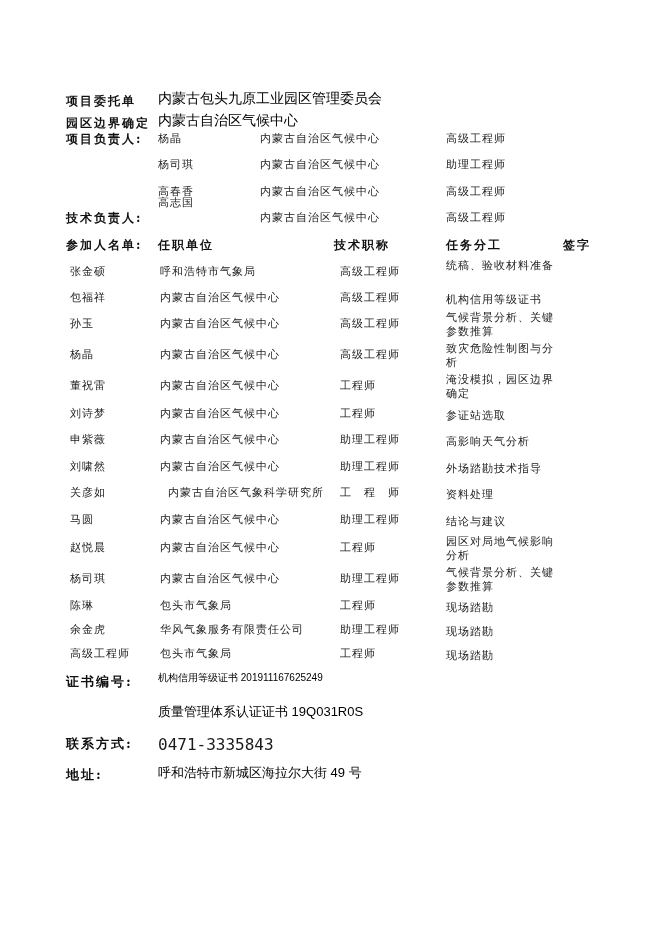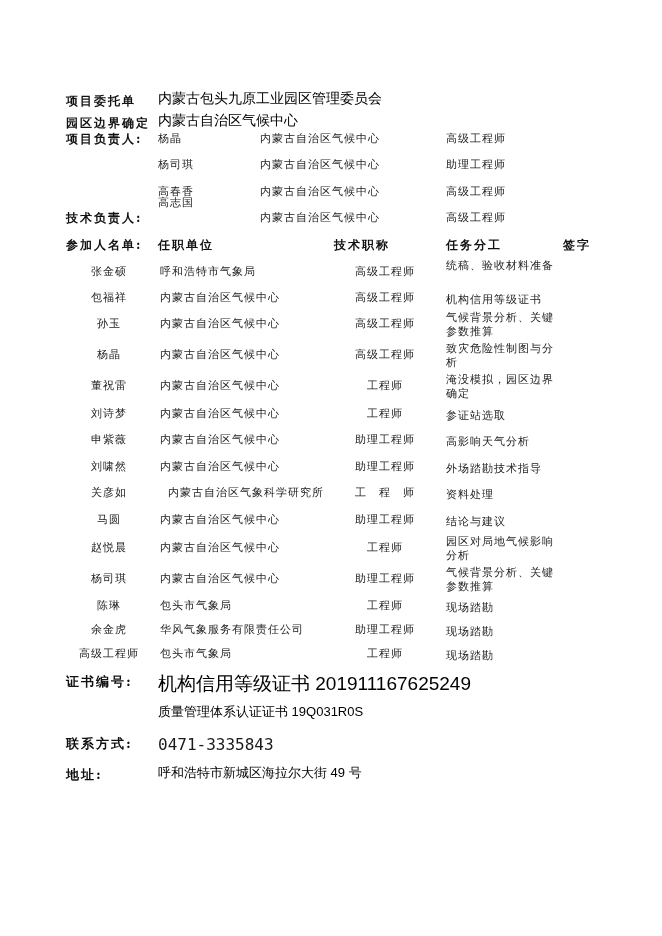--- a/index.html
+++ b/index.html
@@ -5,21 +5,21 @@
   html, body { margin:0; padding:0; background:#ffffff; }
   body { width:662px; height:936px; position:relative; overflow:hidden; color:#1a1a1a;
          font-family: "DejaVu Serif", "Liberation Serif", serif; }
   .abs { position:absolute; white-space:nowrap; }
   .lbl { font-family: "DejaVu Serif", serif; font-weight:bold; font-size:12px; letter-spacing:2px; color:#111; }
   .big { font-family: Liberation Sans, sans-serif; font-size:14px; color:#000000; }
   .sm { font-size:11px; color:#222; letter-spacing:1px; }
   .task { font-size:11px; color:#222; letter-spacing:1px; line-height:14px; white-space:normal; width:110px; }
   .hdr { font-family: "DejaVu Serif", serif; font-weight:bold; font-size:12px; letter-spacing:2px; color:#111; }
   .num { font-family: "DejaVu Sans Mono", "Liberation Mono", monospace; font-size:16px; }
-  .ctr { text-align:center; }
+  .ctr { text-align:left; }
 </style>
 </head>
 <body>
 
 <div class="abs lbl" style="left:66px;top:93px;">项目委托单</div>
 <div class="abs big" style="left:158px;top:90px;">内蒙古包头九原工业园区管理委员会</div>
 
 <div class="abs lbl" style="left:66px;top:115px;">园区边界确定</div>
 <div class="abs big" style="left:158px;top:112px;">内蒙古自治区气候中心</div>
 
@@ -141,20 +141,20 @@
     </div>
     <div>
       <div class="abs sm ctr" style="left:70px;width:78px;top:646px;">高级工程师</div>
       <div class="abs sm" style="left:160px;top:646px;">包头市气象局</div>
       <div class="abs sm ctr" style="left:340px;width:90px;top:646px;">工程师</div>
       <div class="abs task" style="left:446px;top:649px;">现场踏勘</div>
     </div>
   </div>
 
 <div class="abs lbl" style="left:66px;top:673px;font-size:13px;">证书编号:</div>
-<div class="abs big" style="left:158px;top:671px;font-size:19px;">机构信用等级证书 201911167625249</div>
+<div class="abs big" style="left:158px;top:671px;font-size:10px;">机构信用等级证书 201911167625249</div>
 <div class="abs big" style="left:158px;top:703px;font-size:13px;">质量管理体系认证证书 19Q031R0S</div>
 
 <div class="abs lbl" style="left:66px;top:735px;font-size:13px;">联系方式:</div>
 <div class="abs num" style="left:158px;top:735px;">0471-3335843</div>
 
 <div class="abs lbl" style="left:66px;top:766px;font-size:13px;">地址:</div>
 <div class="abs big" style="left:158px;top:764px;font-size:13px;">呼和浩特市新城区海拉尔大街 49 号</div>
 
 </body></html>

